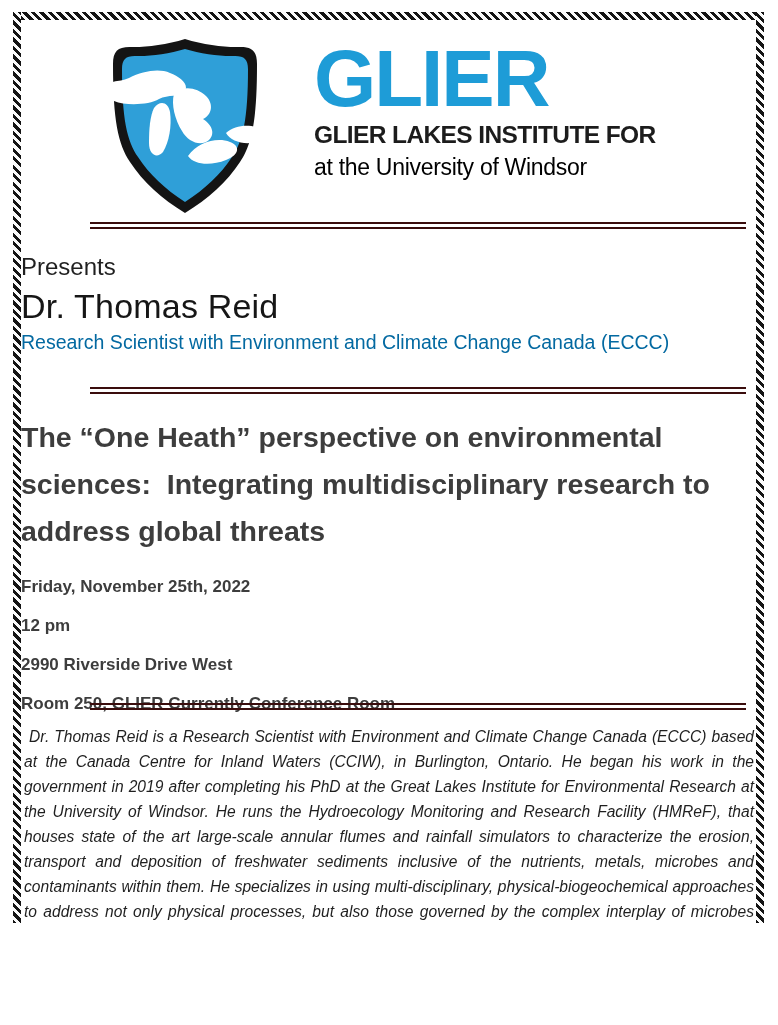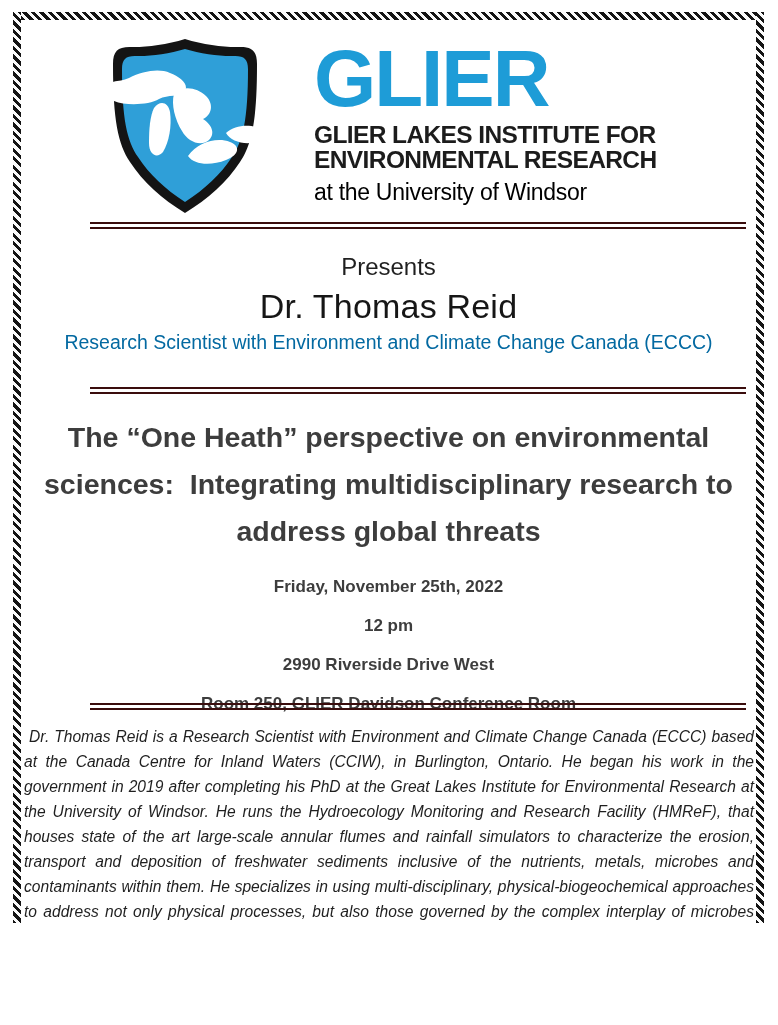--- a/index.html
+++ b/index.html
@@ -66,21 +66,21 @@
     width: 656px;
     height: 3px;
     border-top: 2px solid #3A0D0D;
     border-bottom: 2px solid #3A0D0D;
   }
   .divider-1 { top: 222px; }
   .divider-2 { top: 387px; }
   .divider-3 { top: 703px; }
 
   
-  .centered { position: absolute; left: 21px; right: 22px; text-align: center; }
+  .centered { position: absolute; left: 21px; right: 22px; text-align: left; }
   .presents {
     top: 253px;
     font-size: 24px;
     font-weight: 400;
     color: #1f1f1f;
   }
   .speaker-name {
     top: 287px;
     font-size: 34px;
     font-weight: 400;
@@ -149,41 +149,40 @@
           <path d="M52,72 C58,64 66,66 68,76 C70,90 67,106 61,116 C55,123 47,119 47,107 C47,93 48,80 52,72 Z"></path>
           <path d="M72,58 C80,49 95,51 104,60 C112,68 110,79 101,83 C109,88 114,97 107,104 C99,111 86,106 80,95 C73,84 69,68 72,58 Z"></path>
           <path d="M86,120 C96,106 115,101 128,106 C139,110 137,119 124,124 C109,130 92,129 86,120 Z"></path>
           <path d="M124,97 C134,88 151,88 160,94 C167,99 162,106 149,107 C138,108 128,104 124,97 Z"></path>
         </g>
       </svg>
     </span>
     <div class="logo-text">
       <div class="logo-acronym">GLIER</div>
       <div class="logo-inst first">GLIER LAKES INSTITUTE FOR</div>
-      <div class="logo-inst">ENVIRONMENTAL RESEARCH</div>
       <div class="logo-tagline">at the University of Windsor</div>
     </div>
   </header>
 
   <div class="divider divider-1"></div>
 
   <div class="centered presents">Presents</div>
   <h1 class="centered speaker-name">Dr. Thomas Reid</h1>
   <div class="centered speaker-affiliation">Research Scientist with Environment and Climate Change Canada (ECCC)</div>
 
   <div class="divider divider-2"></div>
 
   <h2 class="centered talk-title">The “One Heath” perspective on environmental
 sciences:  Integrating multidisciplinary research to
 address global threats</h2>
 
   <div class="centered event-block">
     <div>Friday, November 25th, 2022</div>
     <div>12 pm</div>
     <div>2990 Riverside Drive West</div>
-    <div>Room 250, GLIER Davidson Conference Room</div>
+    <div>Room 250, GLIER Currently Conference Room</div>
   </div>
 
   <div class="divider divider-3"></div>
 
   <p class="bio">Dr. Thomas Reid is a Research Scientist with Environment and Climate Change Canada (ECCC) based at the Canada Centre for Inland Waters (CCIW), in Burlington, Ontario. He began his work in the government in 2019 after completing his PhD at the Great Lakes Institute for Environmental Research at the University of Windsor. He runs the Hydroecology Monitoring and Research Facility (HMReF), that houses state of the art large-scale annular flumes and rainfall simulators to characterize the erosion, transport and deposition of freshwater sediments inclusive of the nutrients, metals, microbes and contaminants within them. He specializes in using multi-disciplinary, physical-biogeochemical approaches to address not only physical processes, but also those governed by the complex interplay of microbes and their environment. Currently, some of his projects include addressing climate change and permafrost thaw dynamics, internal nutrient loading in lakes and rivers, and the integration of both metatranscriptomics and metabolomics approaches. Most recently, he has also become one of several researchers across the federal science agencies working on addressing antimicrobial resistance (AMR) in Canada’s One Health landscape as part of a 5-year priority project, mapping the development and transit of AMR through healthcare, animals, wastewater and the environment.</p>
 
 </div>
 
 </body></html>

